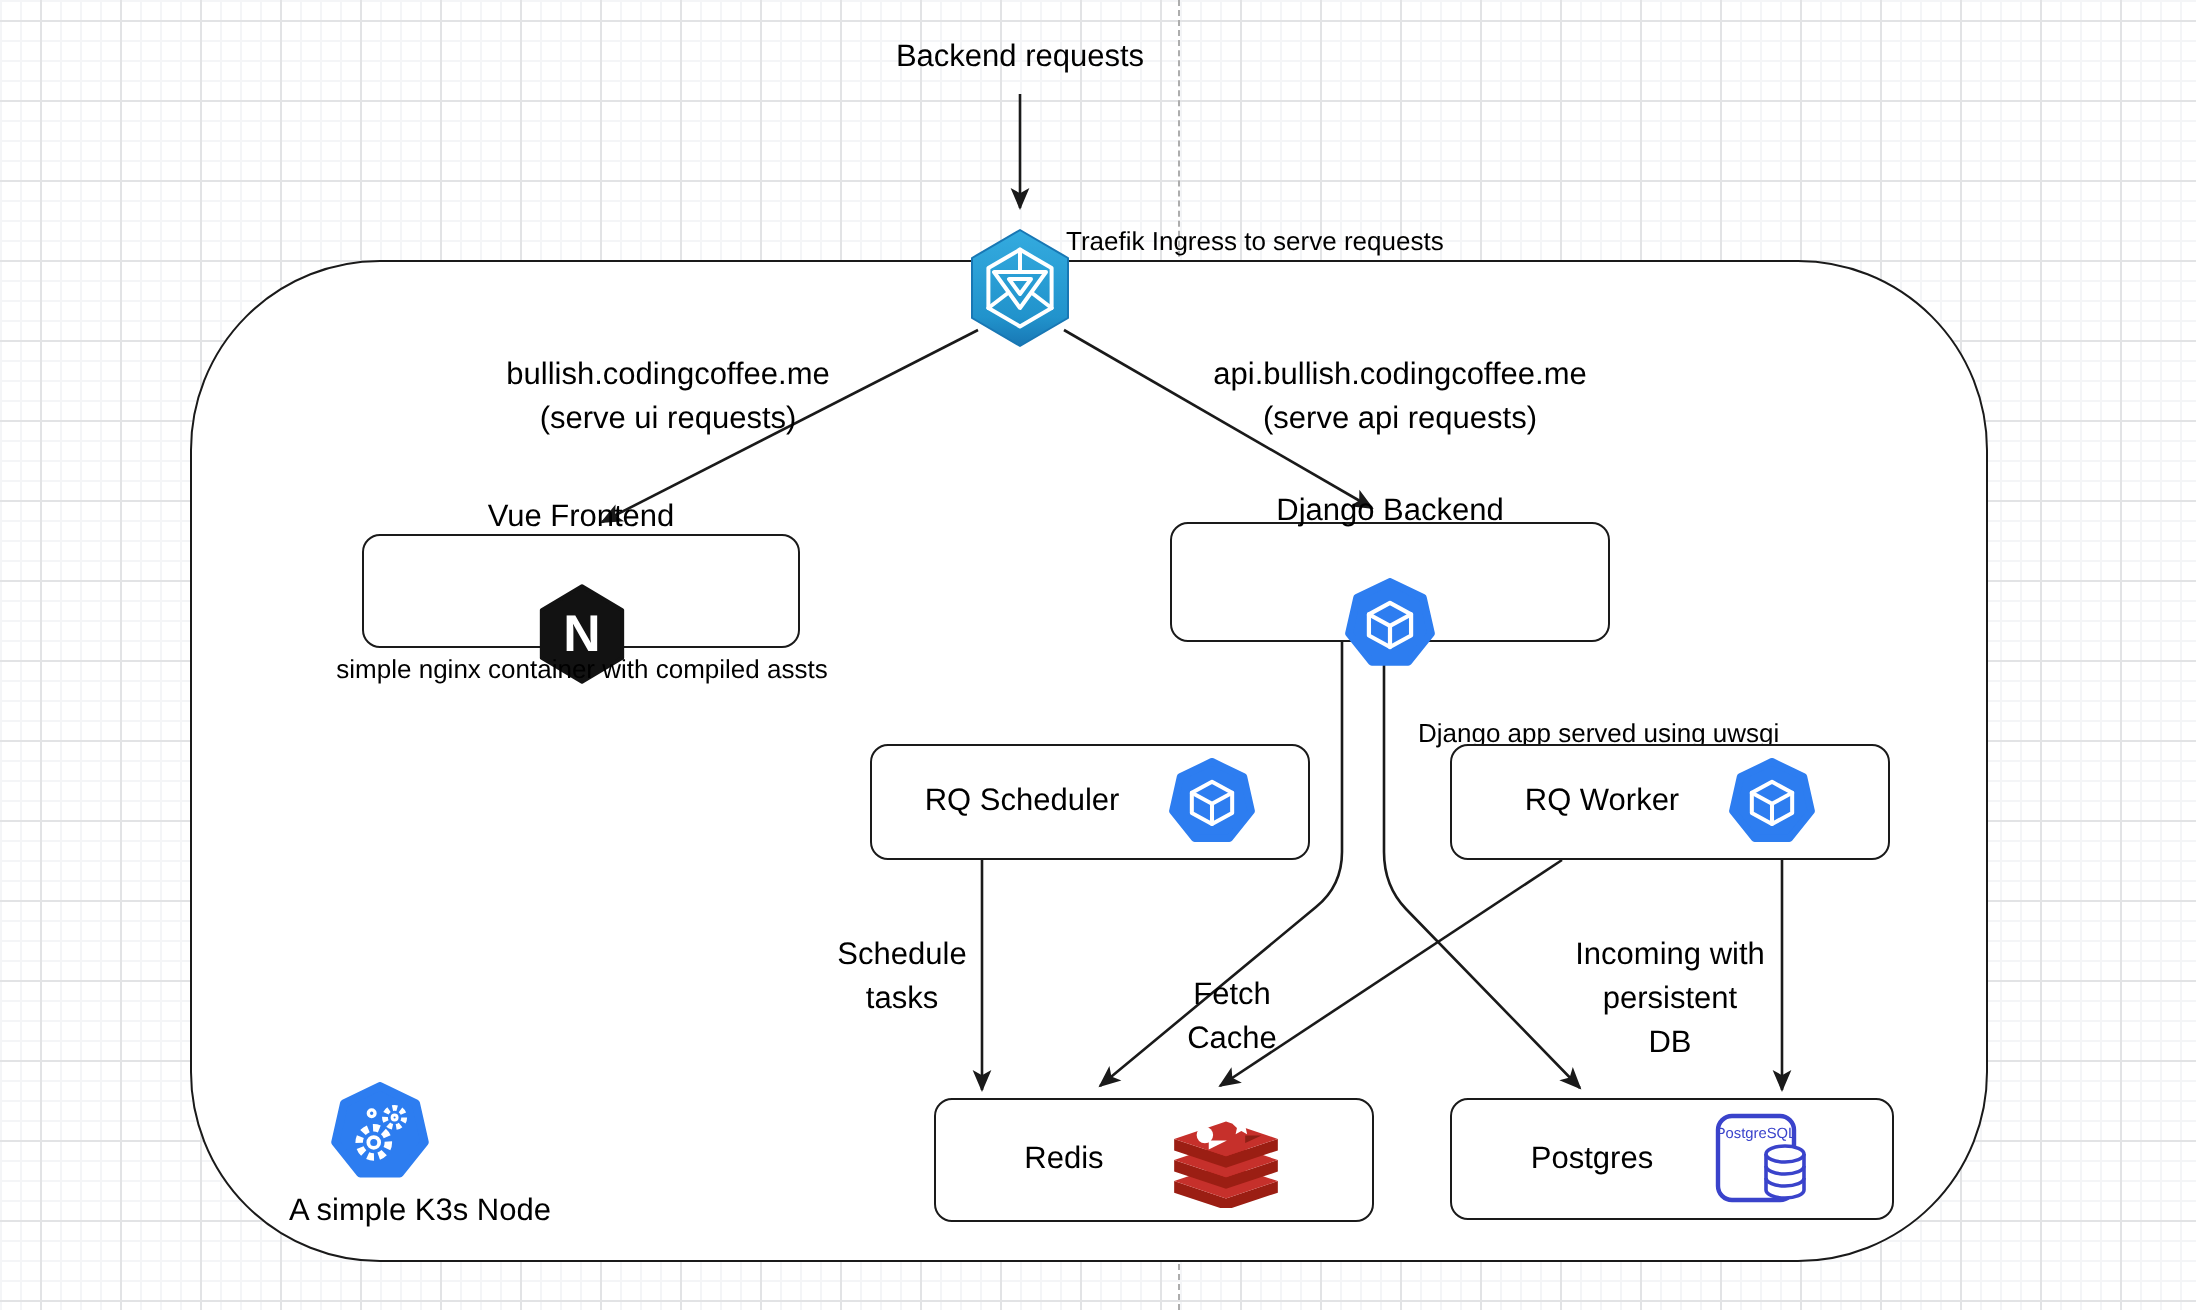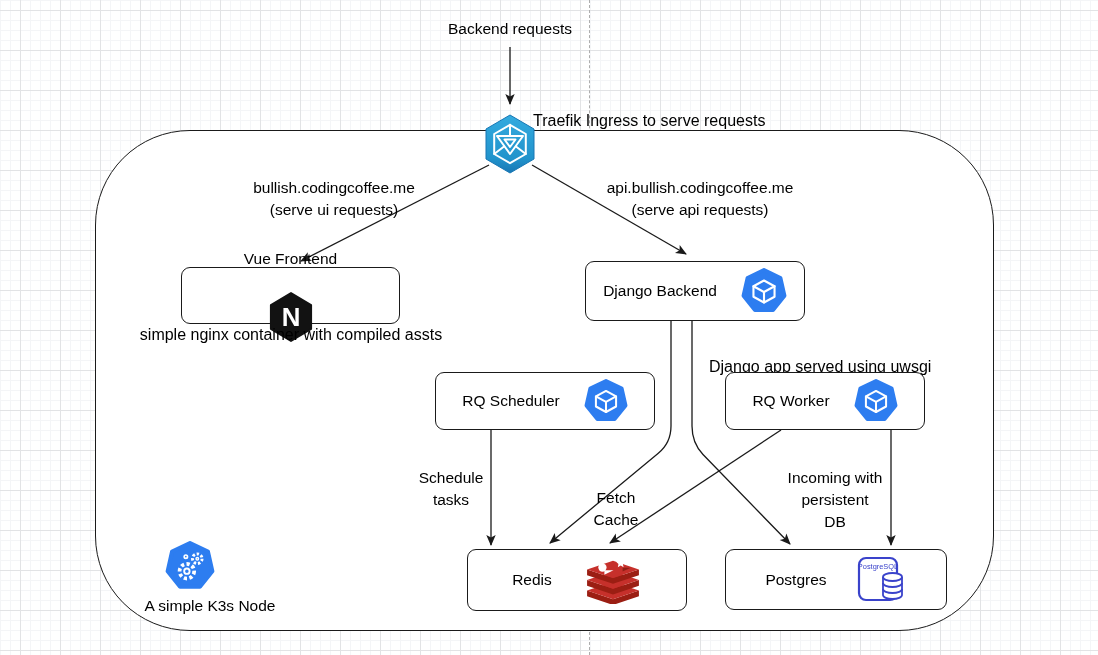--- a/index.html
+++ b/index.html
@@ -30,27 +30,27 @@
   .dbox {
     position: absolute; z-index: 4;
     background: #fff; border: 1.6px solid #1a1a1a; border-radius: 9px;
     display: flex; align-items: center; justify-content: center; gap: 24px;
     font-size: 15.5px;
   }
   .dbox .bl { white-space: nowrap; }
   .lbl { position: absolute; z-index: 4; text-align: center; white-space: nowrap; }
   .ctr { transform: translate(-50%, -50%); }
   .big { font-size: 15.5px; line-height: 22px; }
-  .small { font-size: 16px; line-height: 16px; }
+  .small { font-size: 13px; line-height: 16px; }
   .icon-wrap { display: block; line-height: 0; }
   .abs-icon { position: absolute; z-index: 5; line-height: 0; }
   #box-vue      { left: 181px; top: 267px; width: 219px; height: 57px; flex-direction: column; }
-  #box-django   { left: 585px; top: 261px; width: 220px; height: 60px; }
+  #box-django   { left: 585px; top: 261px; width: 220px; height: 60px; flex-direction: column; }
   #box-rqsched  { left: 435px; top: 372px; width: 220px; height: 58px; }
-  #box-rqworker { left: 725px; top: 372px; width: 200px; height: 58px; }
+  #box-rqworker { left: 725px; top: 372px; width: 220px; height: 58px; }
   #box-redis    { left: 435px; top: 549px; width: 220px; height: 62px; }
   #box-postgres { left: 725px; top: 549px; width: 222px; height: 61px; }
 </style>
 </head>
 <body>
 
 <svg width="0" height="0" style="position:absolute" aria-hidden="true">
   <defs>
     <g id="ic-container">
       <polygon points="24,2 41.2,10.3 45.4,28.9 33.5,43.8 14.5,43.8 2.6,28.9 6.8,10.3" fill="#2D7DF0" stroke="#2D7DF0" stroke-width="4" stroke-linejoin="round"></polygon>

